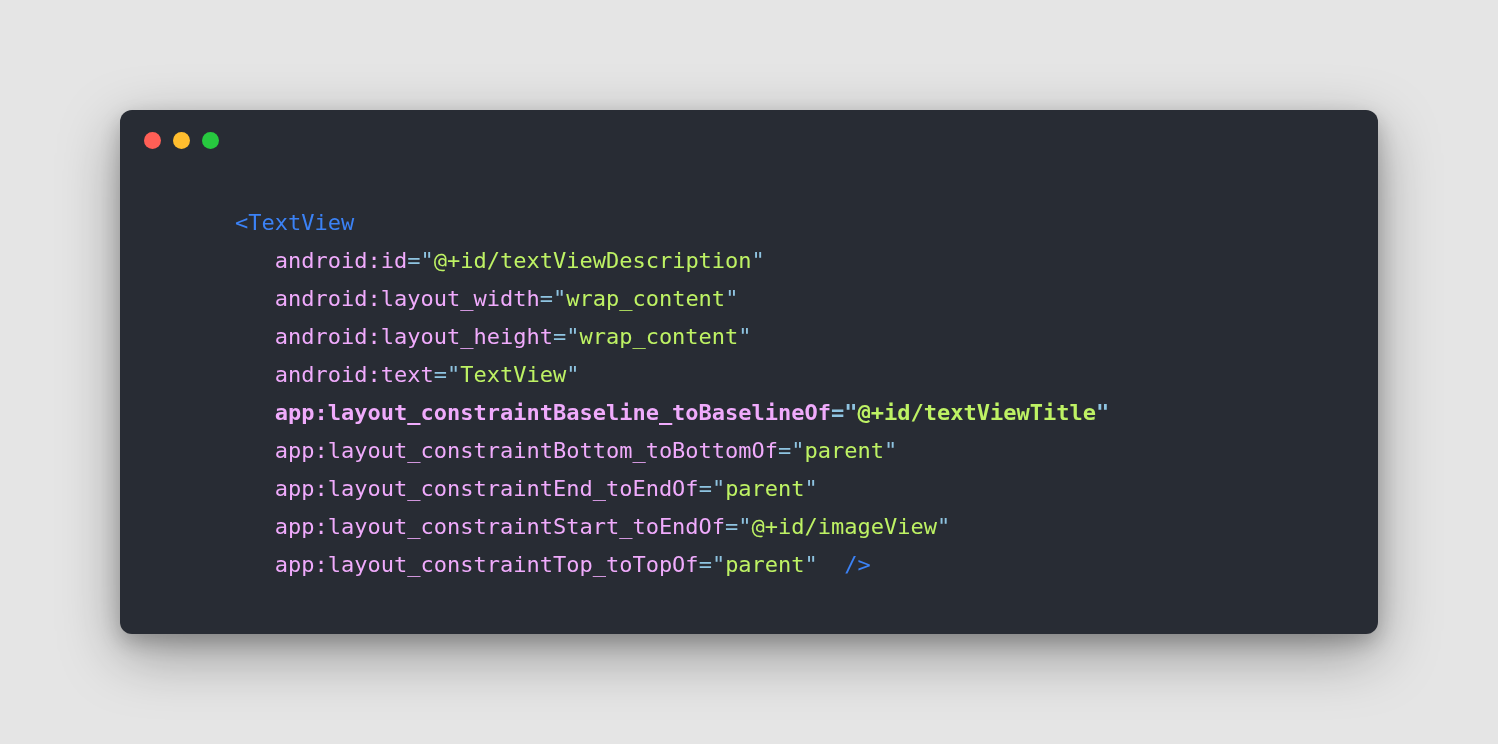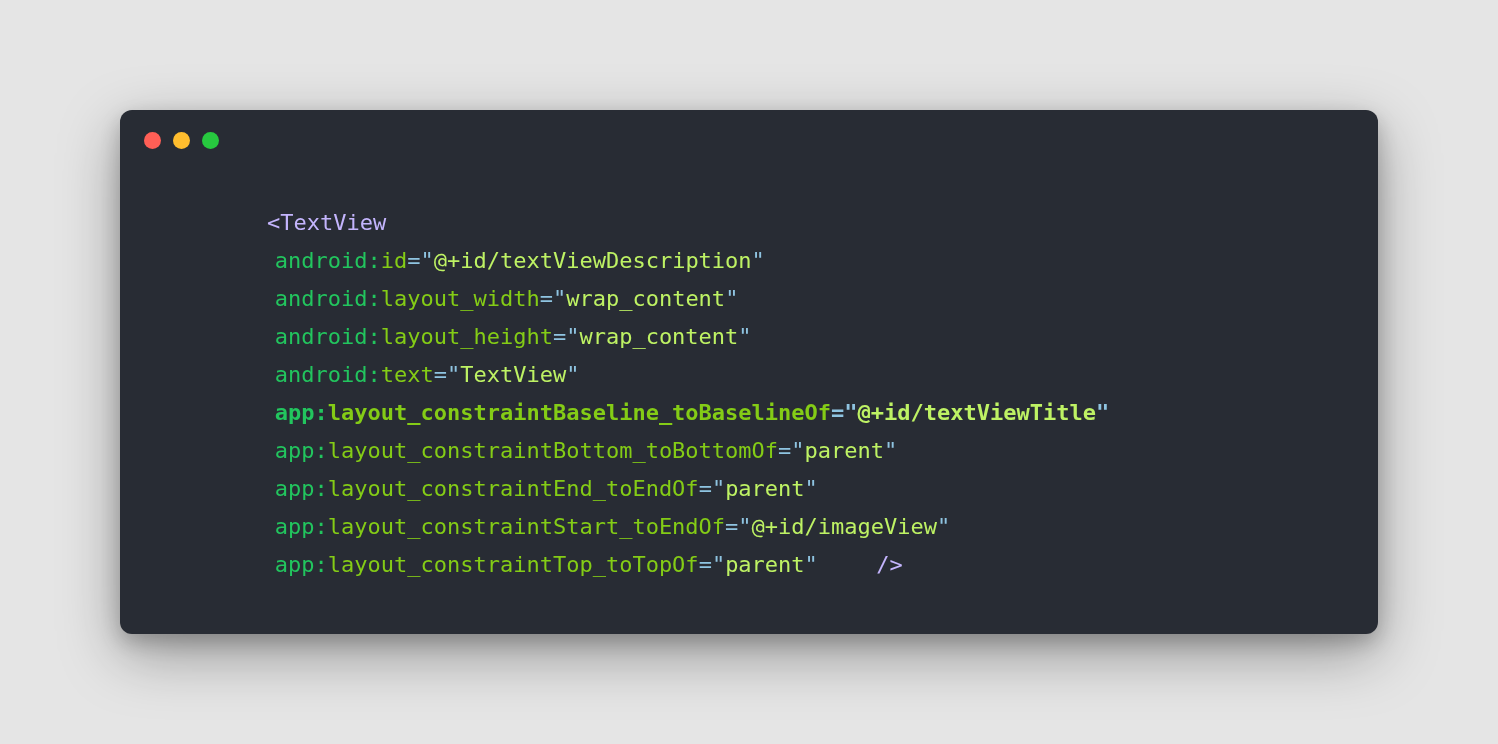--- a/index.html
+++ b/index.html
@@ -33,23 +33,23 @@
     .dot.red { background: #ff5f56; }
     .dot.yellow { background: #ffbd2e; }
     .dot.green { background: #27c93f; }
     .code {
       padding: 55px 24px 10px 115px;
       font-size: 22px;
       line-height: 38px;
       white-space: pre;
       color: #abb2bf;
     }
-    .tag { color: #c4b5fd; margin-left: 32px; }
-    .attr-ns { color: #22c55e; }
-    .attr-name { color: #84cc16; text-align: center; }
+    .tag { color: #3b82f6; }
+    .attr-ns { color: #f0abfc; }
+    .attr-name { color: #f0abfc; text-align: center; }
     .eq-quote { color: #8fc4e1; }
     .str { color: #bef264; }
     .bold { font-weight: 700; }
   </style>
 </head>
 <body>
 
 <div class="window">
   <div class="titlebar">
     <div class="dot red"></div>

